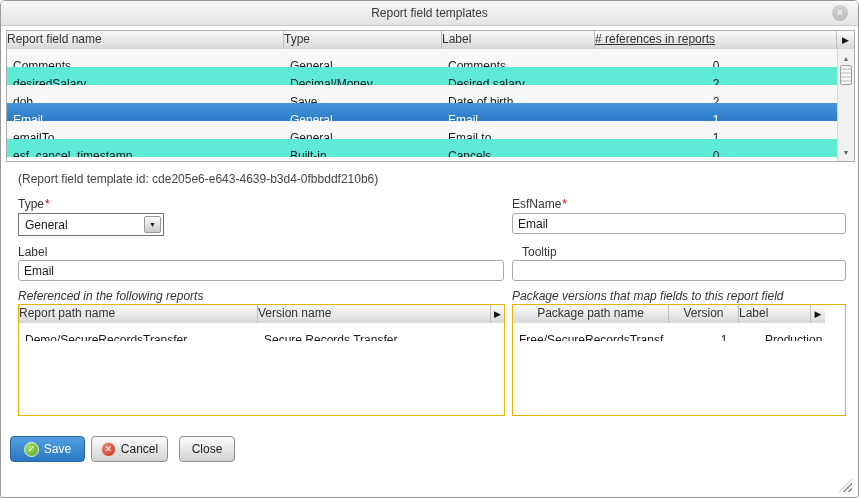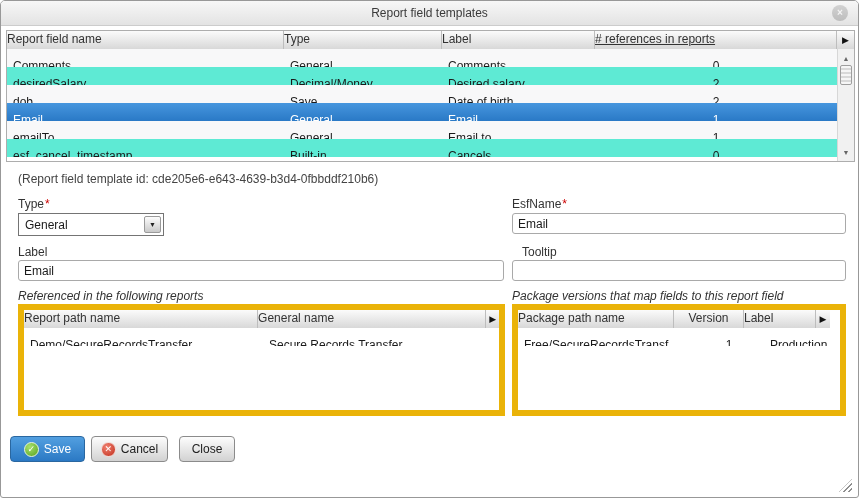--- a/index.html
+++ b/index.html
@@ -102,31 +102,31 @@
     width: 17px; height: 17px; margin-right: 2px;
     border: 1px solid #9a9a9a; border-radius: 2px;
     background: linear-gradient(#fdfdfd, #c9c9c9);
     display: flex; align-items: center; justify-content: center;
     font-size: 7px; color: #222;
   }
   .section-heading { position: absolute; color: #333; font-style: italic; }
   
   .sub-table {
     position: absolute; top: 303px; height: 112px;
-    border: 6px solid #eab308; background: #ffffff;
+    border: 1px solid #eab308; background: #ffffff;
   }
   .sub-table .ft-row { background: #ffffff; }
   .left-table { left: 17px; width: 487px; }
   .right-table { left: 511px; width: 334px; }
   .left-table .hcell.l0 { width: 239px; }
   .left-table .hcell.l1 { width: 233px; }
   .left-table .hcell.lmenu { width: 13px; border-right: none; text-align: center; padding-left: 0; }
   .left-table .rcell.l0 { width: 239px; }
   .left-table .rcell.l1 { width: 233px; }
-  .right-table .hcell.p0 { width: 156px; }
+  .right-table .hcell.p0 { width: 156px; text-align: center; }
   .right-table .hcell.p1 { width: 70px; text-align: center; padding-left: 0; }
   .right-table .hcell.p2 { width: 72px; }
   .right-table .hcell.pmenu { width: 14px; border-right: none; text-align: center; padding-left: 0; }
   .right-table .rcell.p0 { width: 176px; }
   .right-table .rcell.p1 { width: 70px; text-align: center; padding-left: 0; }
   .right-table .rcell.p2 { width: 72px; }
   .sub-table .ft-row { width: auto; }
   
   .btn {
     position: absolute; top: 435px; height: 26px;
@@ -237,21 +237,21 @@
   <div class="fld-label" style="left:17px; top:244px;">Label</div>
   <input class="text-input" style="left: 17px; top: 259px; width: 486px;" value="Email">
 
   <div class="fld-label" style="left:511px; top:244px;margin-left:10px;">Tooltip</div>
   <input class="text-input" style="left: 511px; top: 259px; width: 334px;" value="">
 
   <div class="section-heading" style="left:17px; top:288px;">Referenced in the following reports</div>
   <div class="sub-table left-table">
     <div class="ft-header">
       <div class="hcell l0">Report path name</div>
-      <div class="hcell l1">General name</div>
+      <div class="hcell l1">Version name</div>
       <div class="hcell lmenu"><span class="menu-arrow">▶</span></div>
     </div>
     <div class="ft-row">
       <div class="rcell l0">Demo/SecureRecordsTransfer</div>
       <div class="rcell l1">Secure Records Transfer</div>
     </div>
   </div>
 
   <div class="section-heading" style="left:511px; top:288px;">Package versions that map fields to this report field</div>
   <div class="sub-table right-table">

